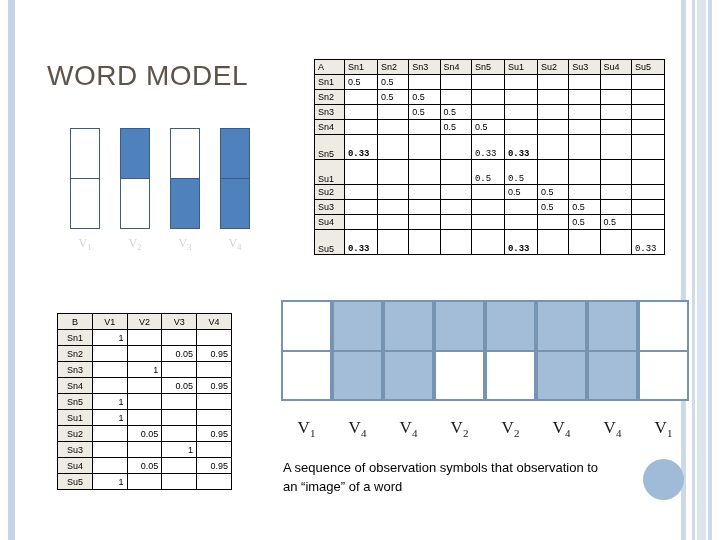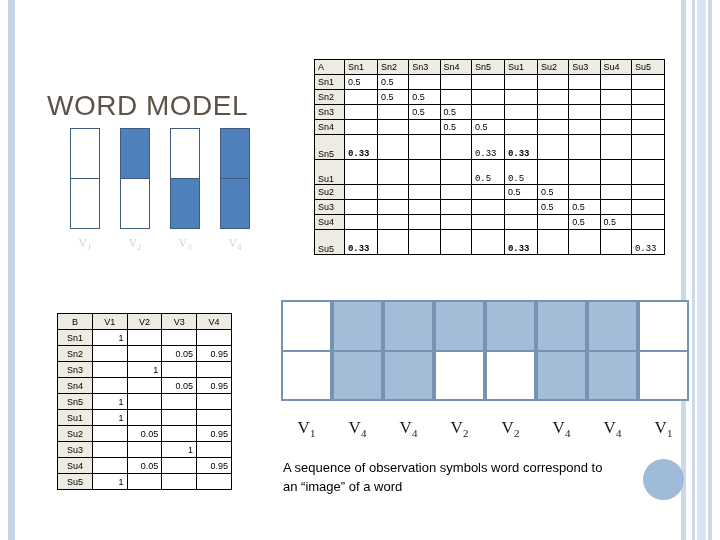--- a/index.html
+++ b/index.html
@@ -35,21 +35,21 @@
     width: 41px;
     height: 41px;
     border-radius: 50%;
     background: #9fbbd8;
   }
 
   
   .word-model-title {
     position: absolute;
     left: 47px;
-    top: 90px;
+    top: 60px;
     font-size: 28px;
     letter-spacing: 0.5px;
     color: #5f5348;
     font-family: "Liberation Sans", sans-serif;
     white-space: nowrap;
   }
 
   
   .symbol-set { position: absolute; left: 70px; top: 128px; }
   .symbol {
@@ -474,19 +474,19 @@
       <div class="seq-label">V<sub>1</sub></div>
       <div class="seq-label">V<sub>4</sub></div>
       <div class="seq-label">V<sub>4</sub></div>
       <div class="seq-label">V<sub>2</sub></div>
       <div class="seq-label">V<sub>2</sub></div>
       <div class="seq-label">V<sub>4</sub></div>
       <div class="seq-label">V<sub>4</sub></div>
       <div class="seq-label">V<sub>1</sub></div>
     </div>
 
-  <div class="caption">A sequence of observation symbols word correspond to an “image” of a word</div>
+  <div class="caption">A sequence of observation symbols that observation to an “image” of a word</div>
 
 <div class="symbol-label" style="left: 65px;">V<sub>1</sub></div>
     <div class="symbol-label" style="left: 115px;">V<sub>2</sub></div>
     <div class="symbol-label" style="left: 165px;">V<sub>3</sub></div>
     <div class="symbol-label" style="left: 215px;">V<sub>4</sub></div>
   </div>
 
 </body></html>

